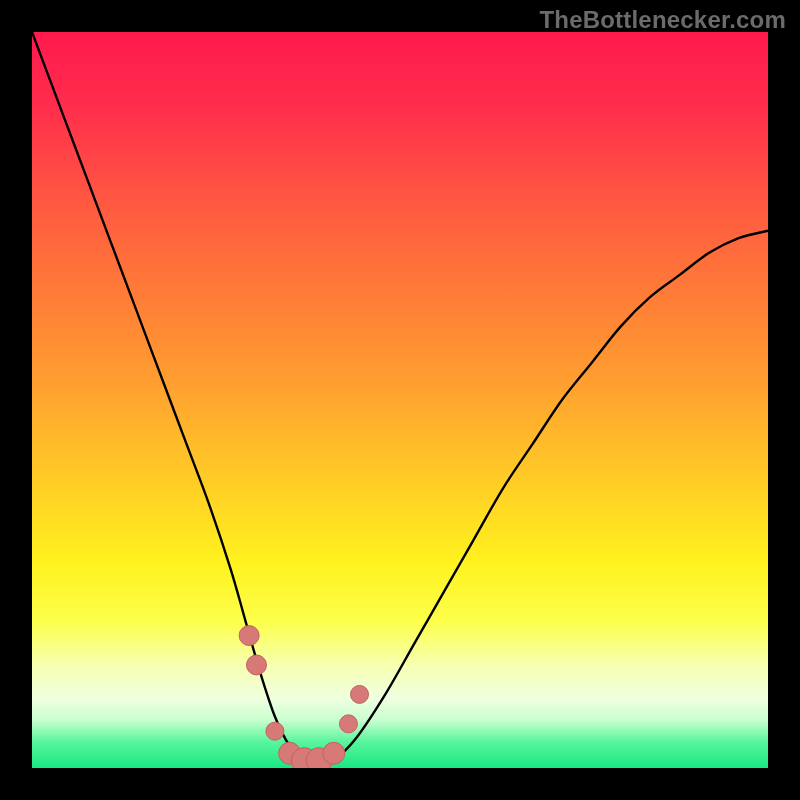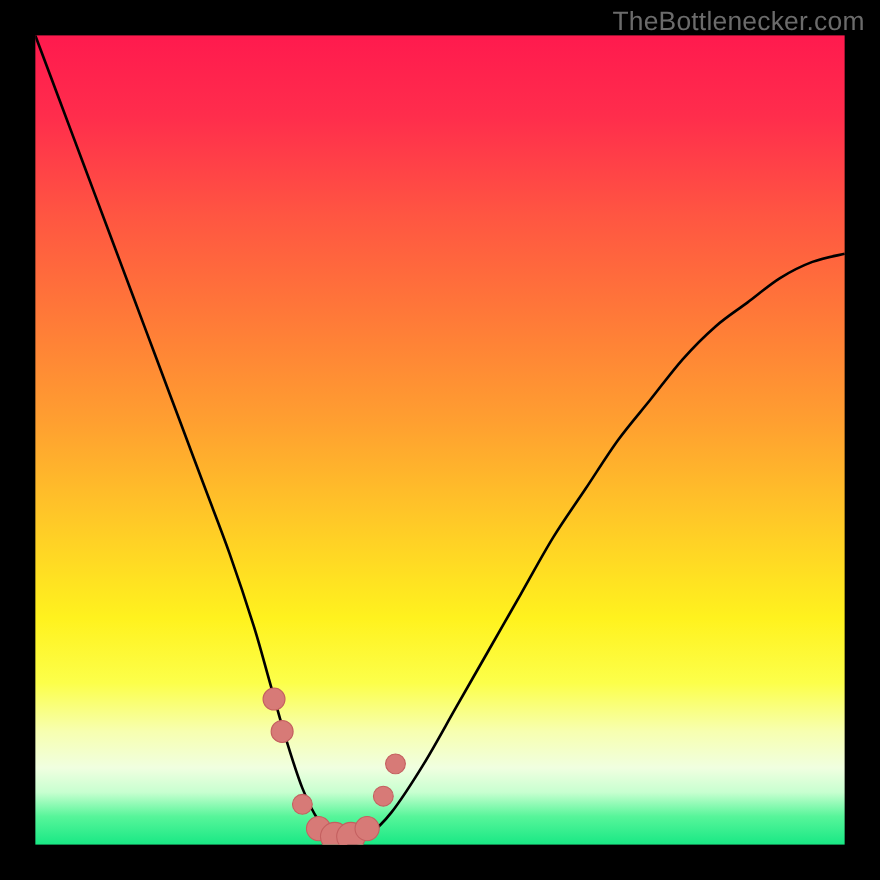--- a/index.html
+++ b/index.html
@@ -24,21 +24,21 @@
     top: 32px;
     width: 736px;
     height: 736px;
   }
   .watermark {
     position: absolute;
     top: 6px;
     right: 14px;
     font-family: Arial, Helvetica, sans-serif;
     font-size: 24px;
-    font-weight: 400;
+    font-weight: 700;
     color: #6b6b6b;
     letter-spacing: 0.2px;
     user-select: none;
   }
 </style>
 </head>
 <body>
 
 <div class="frame">
 

